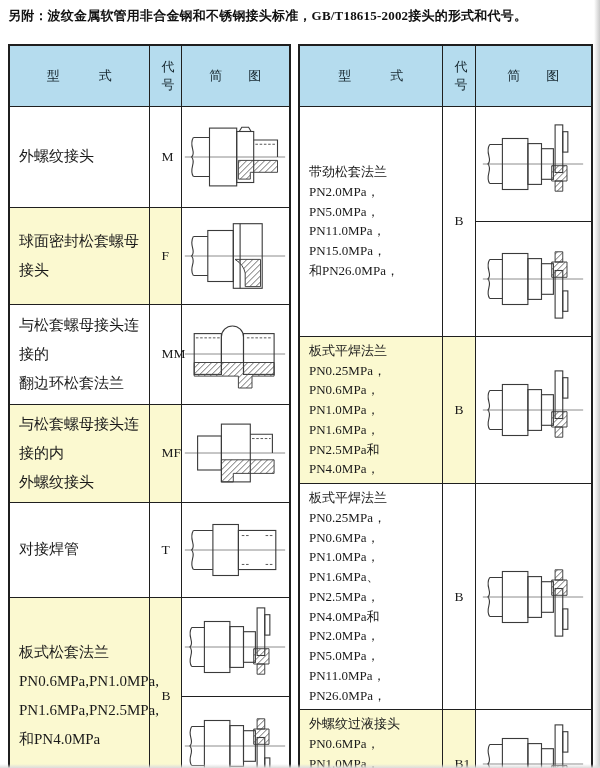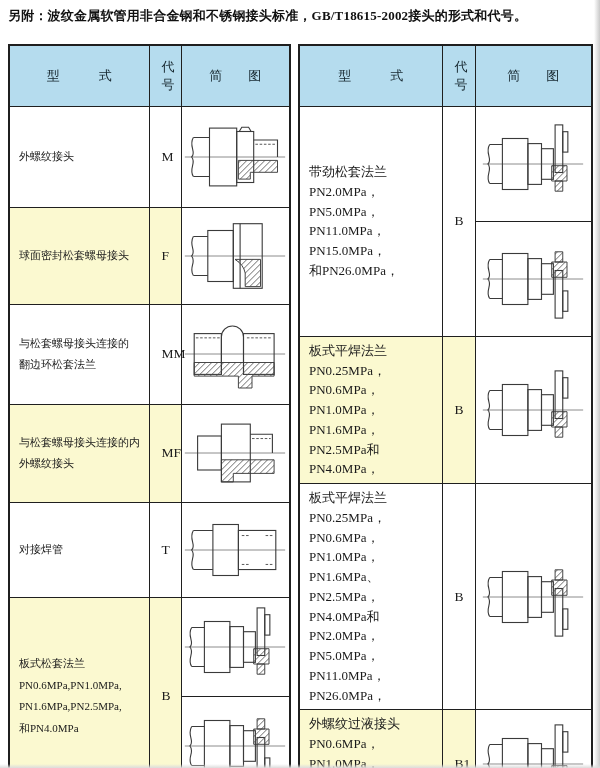--- a/index.html
+++ b/index.html
@@ -16,21 +16,21 @@
   table{border-collapse:collapse;table-layout:fixed;}
   table.lt{width:283px;}
   table.rt{width:295px;}
   th,td{border:1.6px solid var(--border,#1f1f1f);padding:12px;vertical-align:middle;}
   table{border:2px solid var(--border,#1f1f1f);}
   th{
     background:var(--blue,#b5dcee);height:26px;font-weight:400;
     font-size:13px;color:#15262e;
   }
   td.type{
-    font-size:11px;line-height:1.95;padding:4px 6px 4px 9px;
+    font-size:15px;line-height:1.95;padding:4px 6px 4px 9px;
     text-align:left;white-space:pre-line;color:#1a1a1a;
   }
   table.rt td.type{line-height:1.52;font-size:13px;}
   td.code{text-align:center;font-size:13.5px;width:32px;}
   td.dia{text-align:center;background:#fff;padding:2px;}
   .hl{background:var(--yellow,#fbf9d0);}
   .dwrap{display:flex;align-items:center;justify-content:center;width:100%;height:100%;}
   svg.diag{display:block;}
   .diag path,.diag rect,.diag line{stroke:#3a3a3a;stroke-width:1.3;fill:none;}
   .diag .ax{stroke-width:.8;stroke:#555;}

